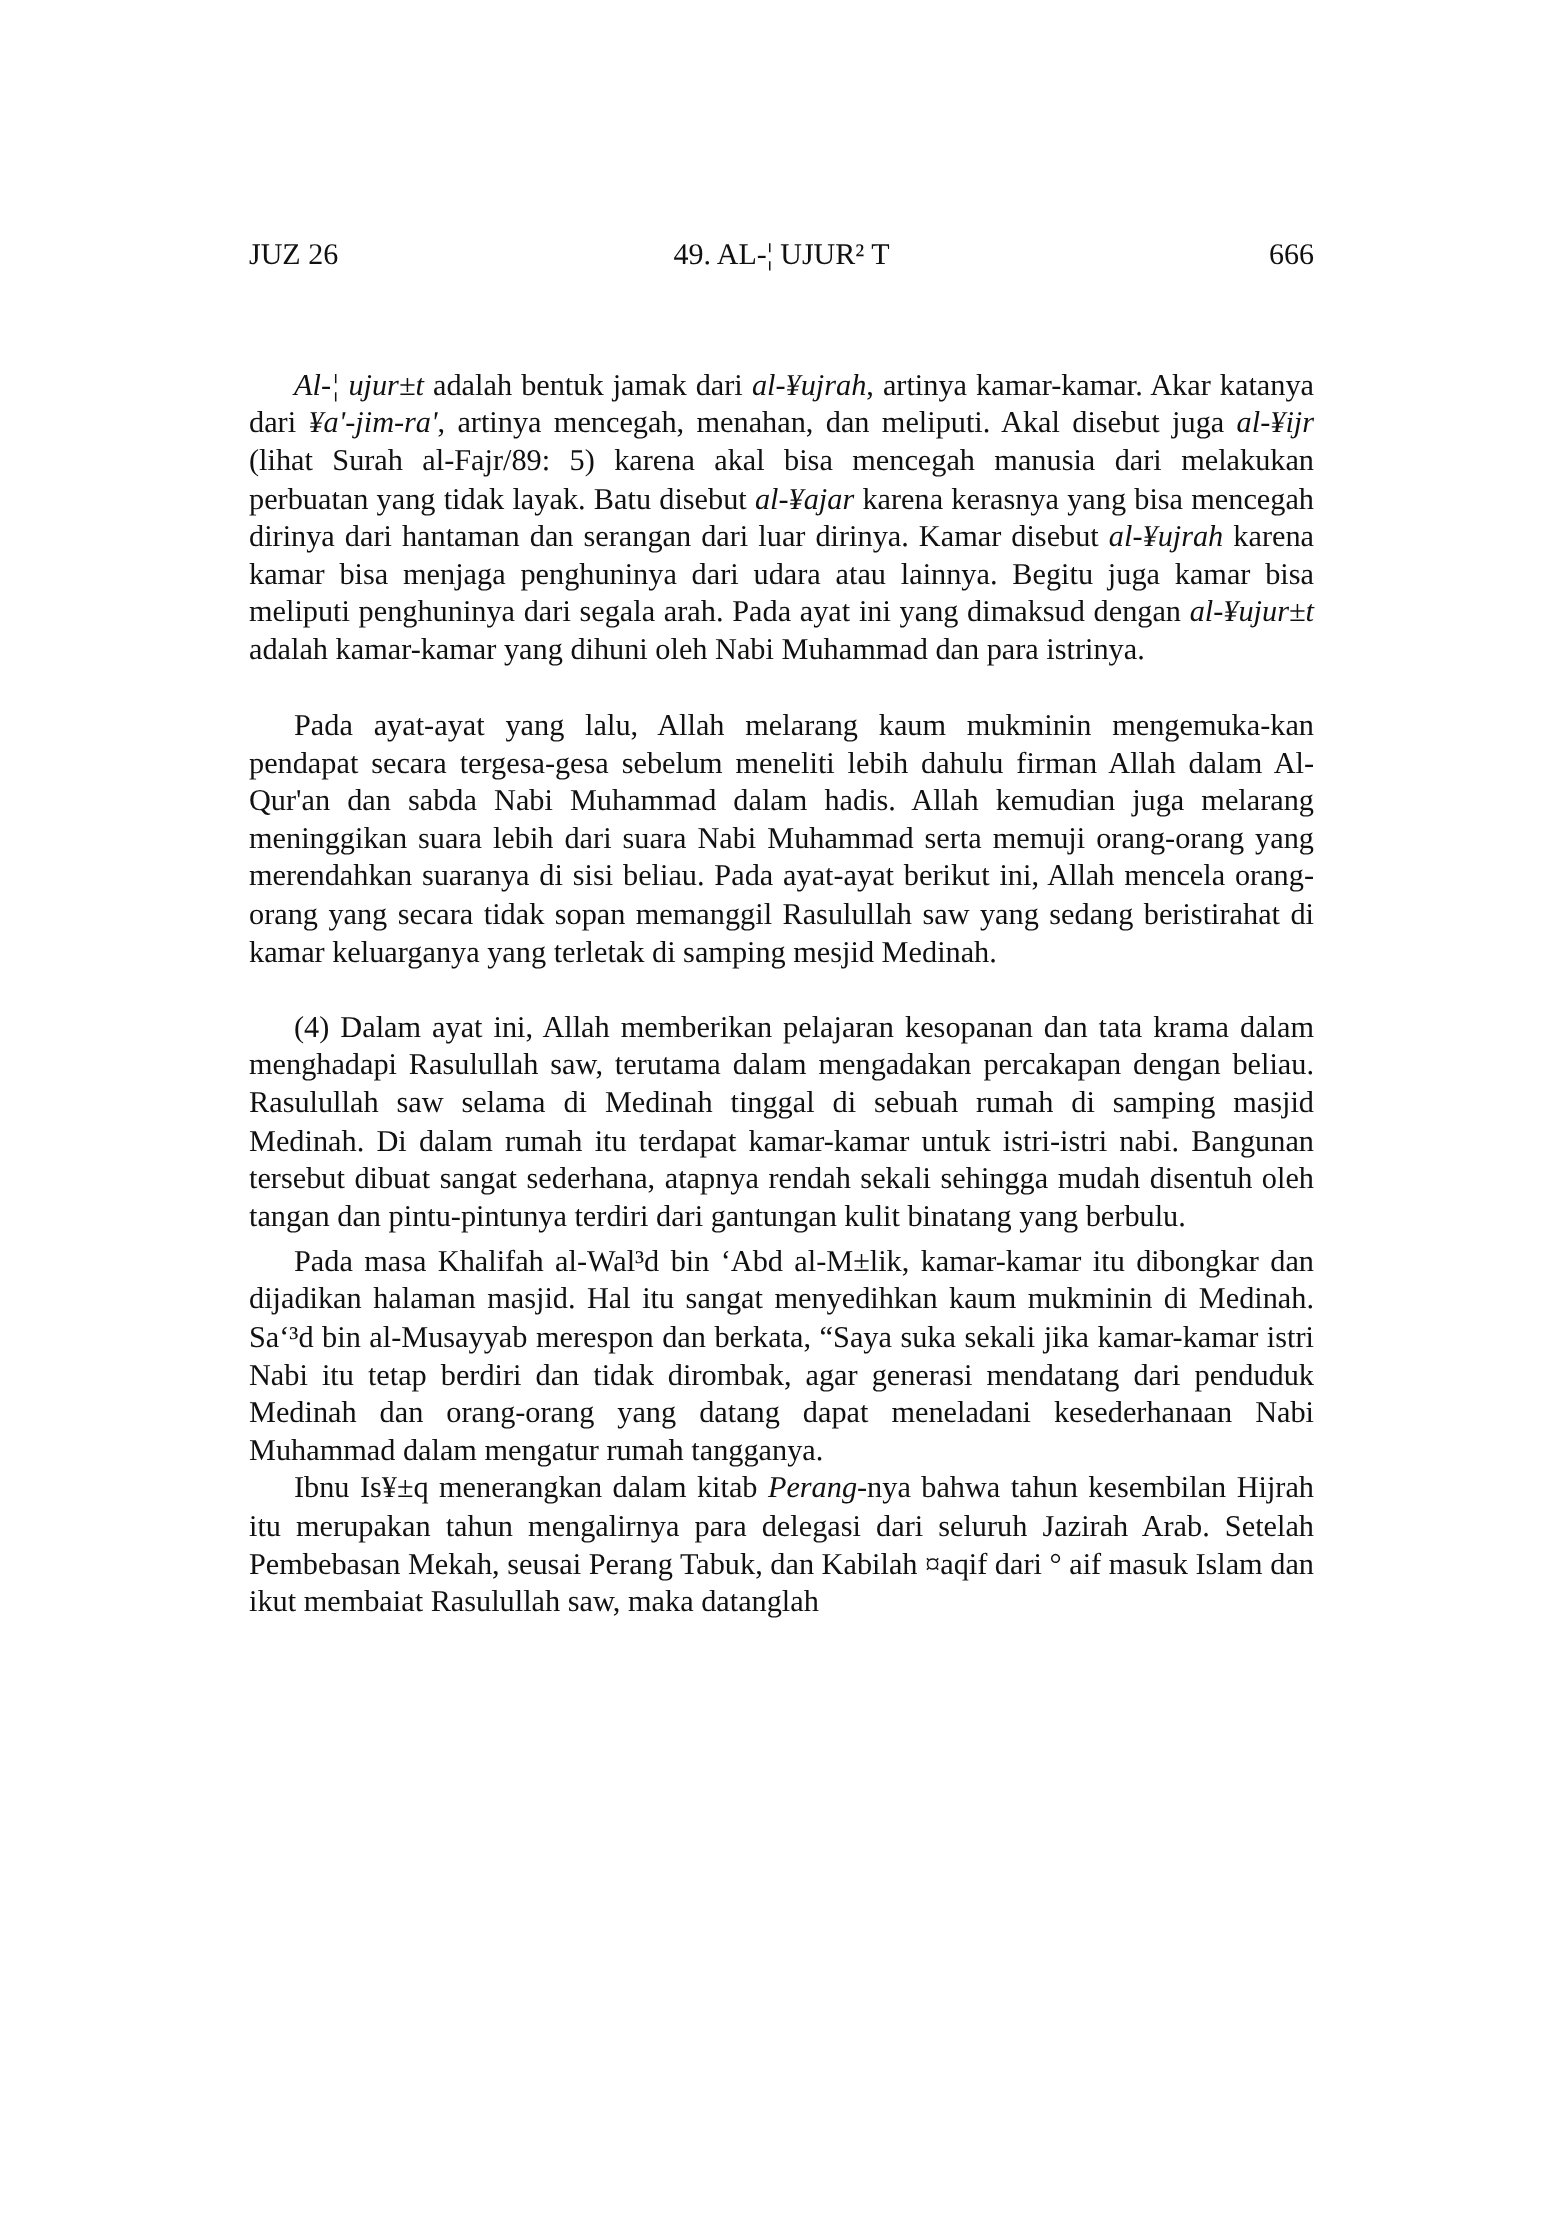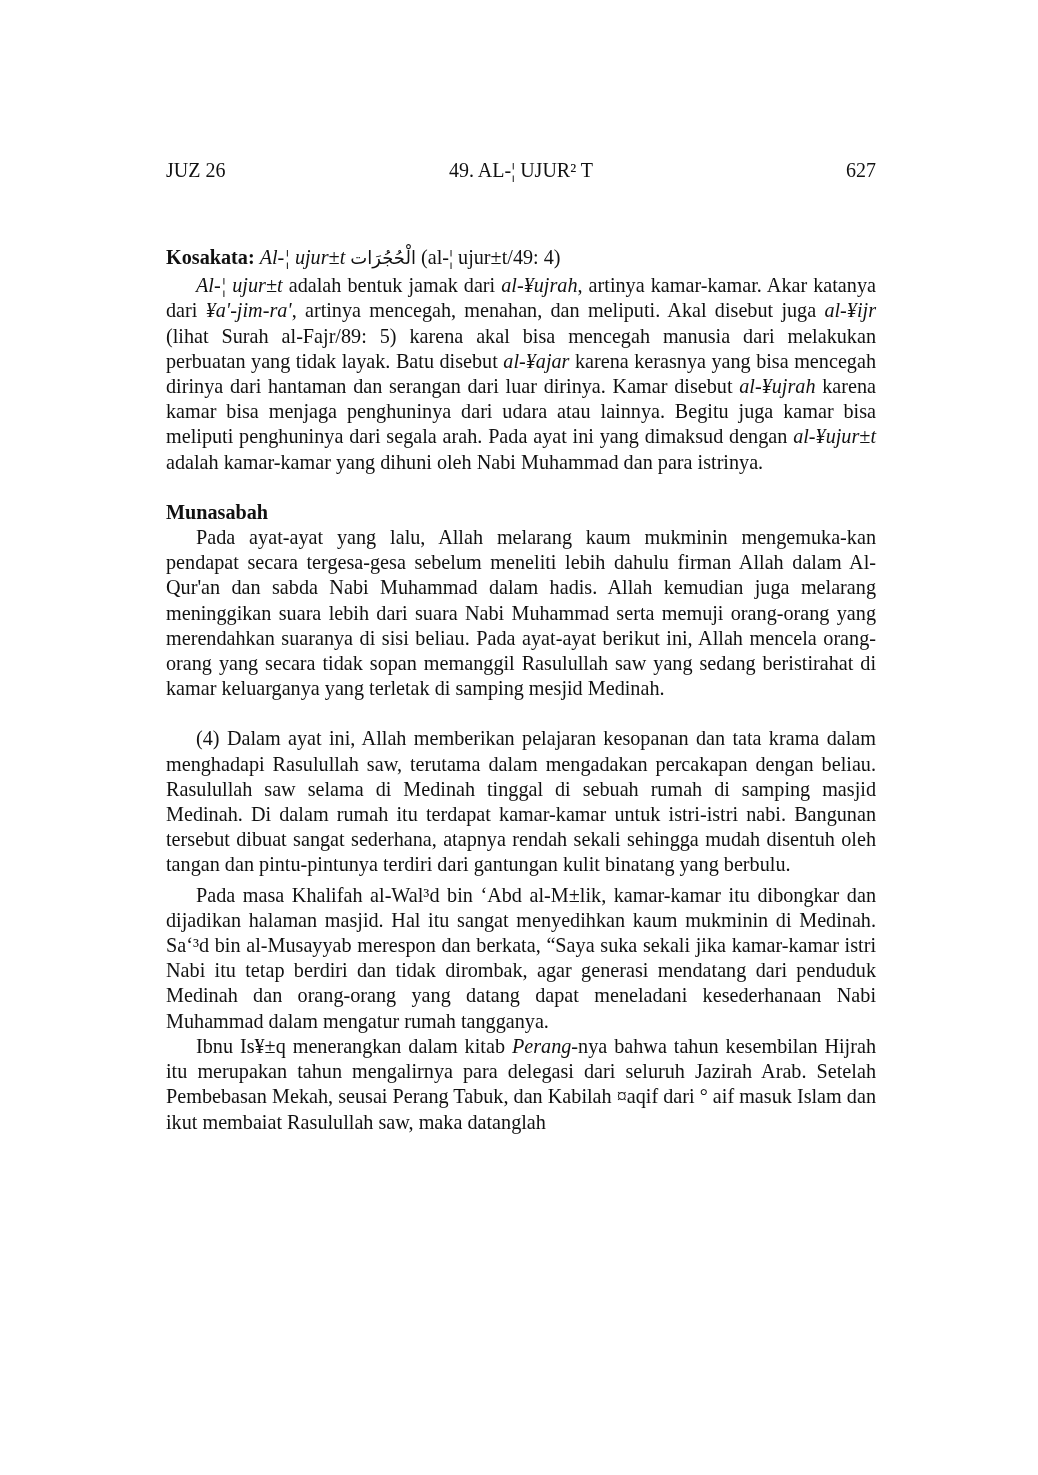--- a/index.html
+++ b/index.html
@@ -32,35 +32,28 @@
     }
     .gap { height: 25px; }
     .gap-sm { height: 5px; }
   </style>
 </head>
 <body>
 
 <div class="header">
   <span class="left">JUZ 26</span>
   <span class="center">49. AL-¦ UJUR² T</span>
-  <span class="right">627</span>
+  <span class="right">666</span>
 </div>
 
 <div class="content">
-  <div class="kosakata">
-    <b>Kosakata:</b>
-    <i>Al-¦ ujur±t</i>
-    <span class="arabic">الْحُجُرَات</span>
-    <span>(al-¦ ujur±t/49: 4)</span>
-  </div>
   <p><i>Al-¦ ujur±t</i><span> adalah bentuk jamak dari </span><i>al-¥ujrah</i><span>, artinya kamar-kamar. Akar katanya dari </span><i>¥a'-jim-ra'</i><span>, artinya mencegah, menahan, dan meliputi. Akal disebut juga </span><i>al-¥ijr</i><span> (lihat Surah al-Fajr/89: 5) karena akal bisa mencegah manusia dari melakukan perbuatan yang tidak layak. Batu disebut </span><i>al-¥ajar</i><span> karena kerasnya yang bisa mencegah dirinya dari hantaman dan serangan dari luar dirinya. Kamar disebut </span><i>al-¥ujrah</i><span> karena kamar bisa menjaga penghuninya dari udara atau lainnya. Begitu juga kamar bisa meliputi penghuninya dari segala arah. Pada ayat ini yang dimaksud dengan </span><i>al-¥ujur±t</i><span> adalah kamar-kamar yang dihuni oleh Nabi Muhammad dan para istrinya.</span></p>
 
   <div class="gap"></div>
 
-  <p class="section-title">Munasabah</p>
   <p>Pada ayat-ayat yang lalu, Allah melarang kaum mukminin mengemuka-kan pendapat secara tergesa-gesa sebelum meneliti lebih dahulu firman Allah dalam Al-Qur'an dan sabda Nabi Muhammad dalam hadis. Allah kemudian juga melarang meninggikan suara lebih dari suara Nabi Muhammad serta memuji orang-orang yang merendahkan suaranya di sisi beliau. Pada ayat-ayat berikut ini, Allah mencela orang-orang yang secara tidak sopan memanggil Rasulullah saw yang sedang beristirahat di kamar keluarganya yang terletak di samping mesjid Medinah.</p>
 
   <div class="gap"></div>
 
   <p>(4) Dalam ayat ini, Allah memberikan pelajaran kesopanan dan tata krama dalam menghadapi Rasulullah saw, terutama dalam mengadakan percakapan dengan beliau. Rasulullah saw selama di Medinah tinggal di sebuah rumah di samping masjid Medinah. Di dalam rumah itu terdapat kamar-kamar untuk istri-istri nabi. Bangunan tersebut dibuat sangat sederhana, atapnya rendah sekali sehingga mudah disentuh oleh tangan dan pintu-pintunya terdiri dari gantungan kulit binatang yang berbulu.</p>
   <div class="gap-sm"></div>
   <p>Pada masa Khalifah al-Wal³d bin ‘Abd al-M±lik, kamar-kamar itu dibongkar dan dijadikan halaman masjid. Hal itu sangat menyedihkan kaum mukminin di Medinah. Sa‘³d bin al-Musayyab merespon dan berkata, “Saya suka sekali jika kamar-kamar istri Nabi itu tetap berdiri dan tidak dirombak, agar generasi mendatang dari penduduk Medinah dan orang-orang yang datang dapat meneladani kesederhanaan Nabi Muhammad dalam mengatur rumah tangganya.</p>
   <p><span>Ibnu Is¥±q menerangkan dalam kitab </span><i>Perang</i><span>-nya bahwa tahun kesembilan Hijrah itu merupakan tahun mengalirnya para delegasi dari seluruh Jazirah Arab. Setelah Pembebasan Mekah, seusai Perang Tabuk, dan Kabilah ¤aqif dari ° aif masuk Islam dan ikut membaiat Rasulullah saw, maka datanglah</span></p>
 </div>
 

